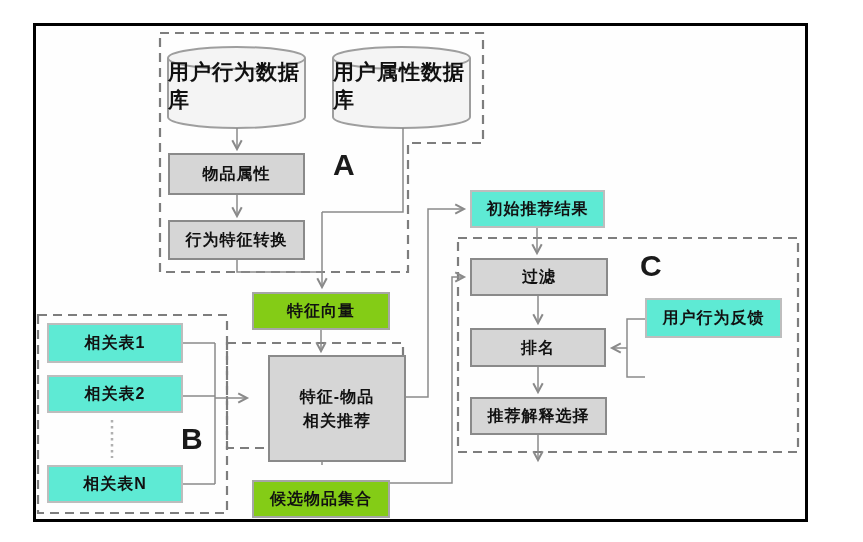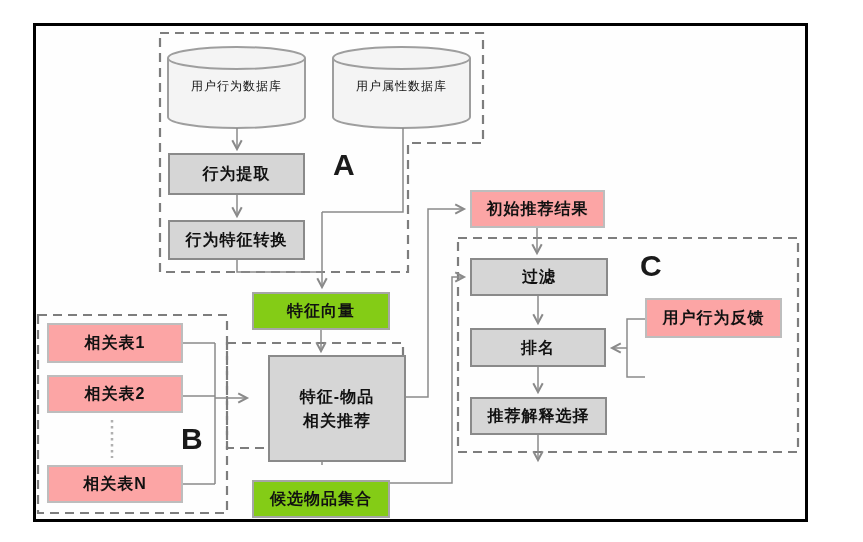--- a/index.html
+++ b/index.html
@@ -10,26 +10,26 @@
   .frame{
     position:absolute;left:33px;top:23px;width:775px;height:499px;
     border:3px solid #000;box-sizing:border-box;background:#fefefe;
   }
   .lines{position:absolute;left:0;top:0;width:863px;height:542px;}
   .box{
     position:absolute;box-sizing:border-box;display:flex;align-items:center;justify-content:center;
     text-align:center;font-size:16px;font-weight:bold;letter-spacing:1px;line-height:1.45;
     white-space:pre-line;
   }
-  .light {background:#fca5a5;border:2px solid #bdbdbd;}
+  .light {background:#5eead4;border:2px solid #bdbdbd;}
   .medium{background:#84cc16;border:2px solid #a6a6a6;}
   .dark  {background:#d6d6d6;border:2px solid #8a8a8a;}
   .cyl-label{
     position:absolute;display:flex;align-items:center;justify-content:center;
-    font-size:12px;font-weight:normal;letter-spacing:1px;
+    font-size:21px;font-weight:bold;letter-spacing:1px;
   }
   .region-label{
     position:absolute;font-size:30px;font-weight:bold;color:#1a1a1a;line-height:1;
   }
 </style>
 </head>
 <body>
 
 <div class="canvas">
 
@@ -74,21 +74,21 @@
       <path d="M538,435 V460" marker-end="url(#arr)"></path>
       <path d="M645,319 H627 V377 H645"></path>
       <path d="M627,348 H612" marker-end="url(#arr)"></path>
     </g>
     <path d="M112,420 V458" stroke="#b0b0b0" stroke-width="2.5" stroke-dasharray="2.5 3.5" fill="none"></path>
   </svg>
 
   <div class="cyl-label" style="left:168px;top:50px;width:137px;height:72px">用户行为数据库</div>
   <div class="cyl-label" style="left:333px;top:50px;width:137px;height:72px">用户属性数据库</div>
 
-  <div class="box dark" style="left:168px;top:153px;width:137px;height:42px">行为提取</div>
+  <div class="box dark" style="left:168px;top:153px;width:137px;height:42px">物品属性</div>
   <div class="box dark" style="left:168px;top:220px;width:137px;height:40px">行为特征转换</div>
   <div class="box medium" style="left:252px;top:292px;width:138px;height:38px">特征向量</div>
   <div class="box dark" style="left:268px;top:355px;width:138px;height:107px">特征-物品
 相关推荐</div>
   <div class="box medium" style="left:252px;top:480px;width:138px;height:38px">候选物品集合</div>
 
   <div class="box light" style="left:47px;top:323px;width:136px;height:40px">相关表1</div>
   <div class="box light" style="left:47px;top:375px;width:136px;height:38px">相关表2</div>
   <div class="box light" style="left:47px;top:465px;width:136px;height:38px">相关表N</div>
 

